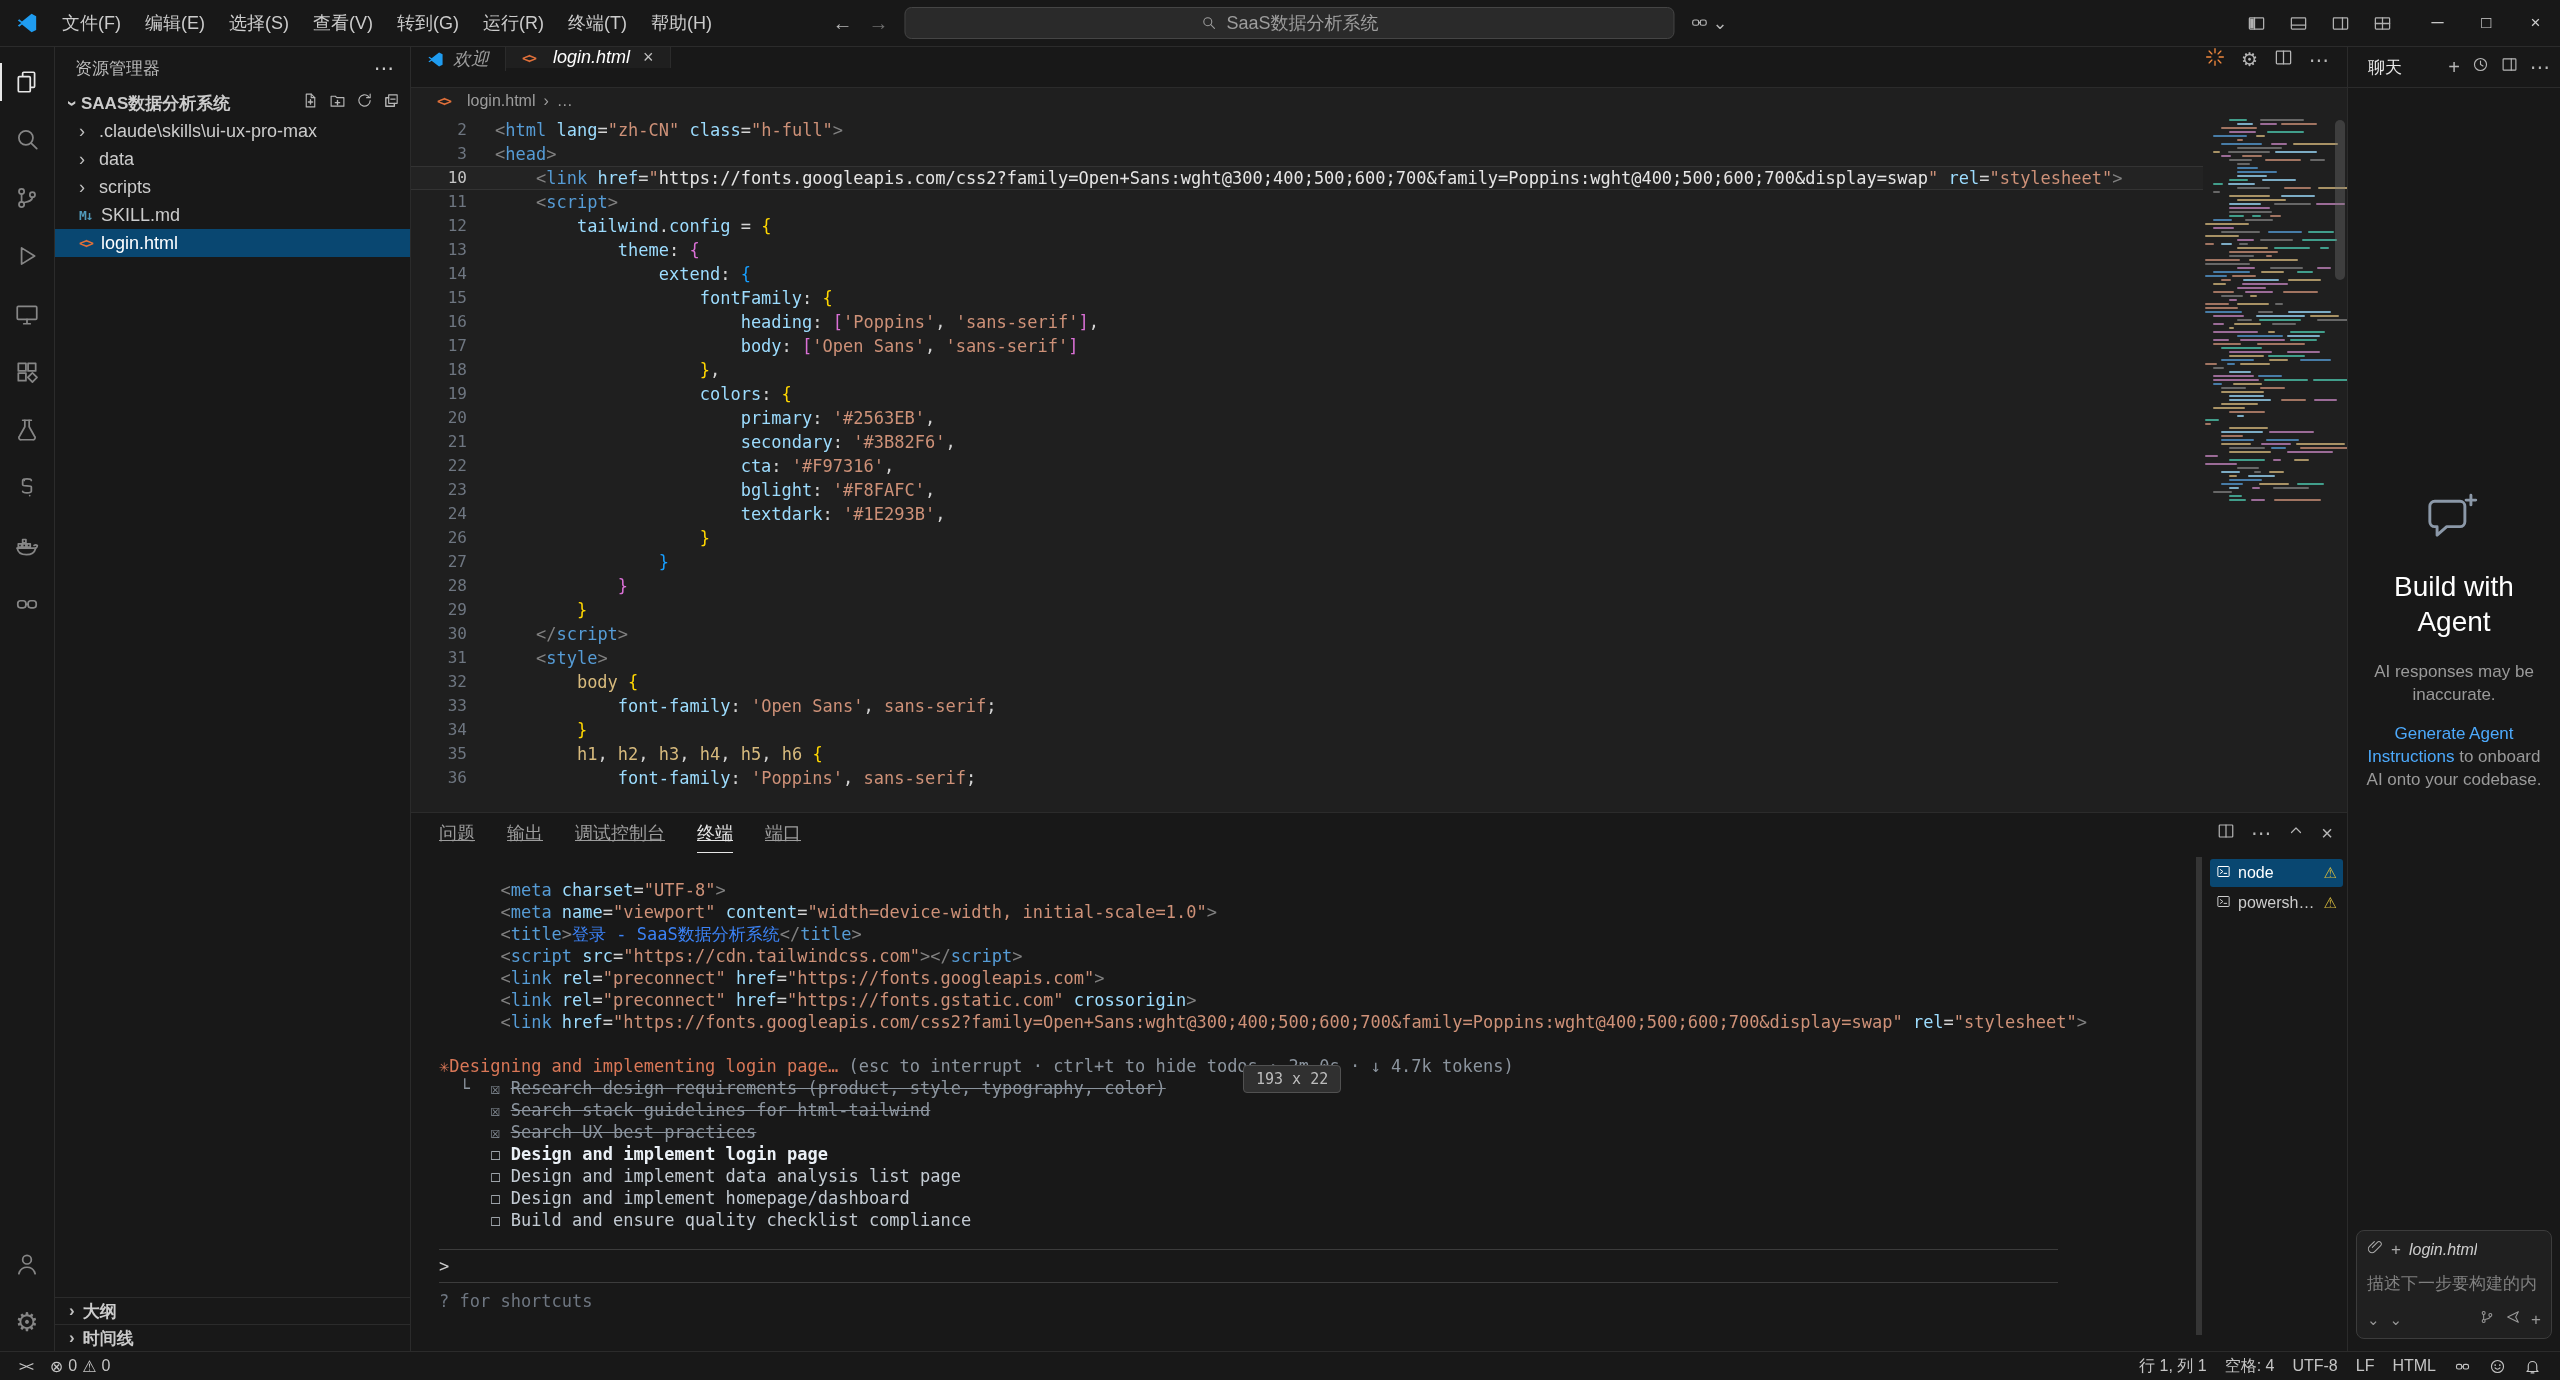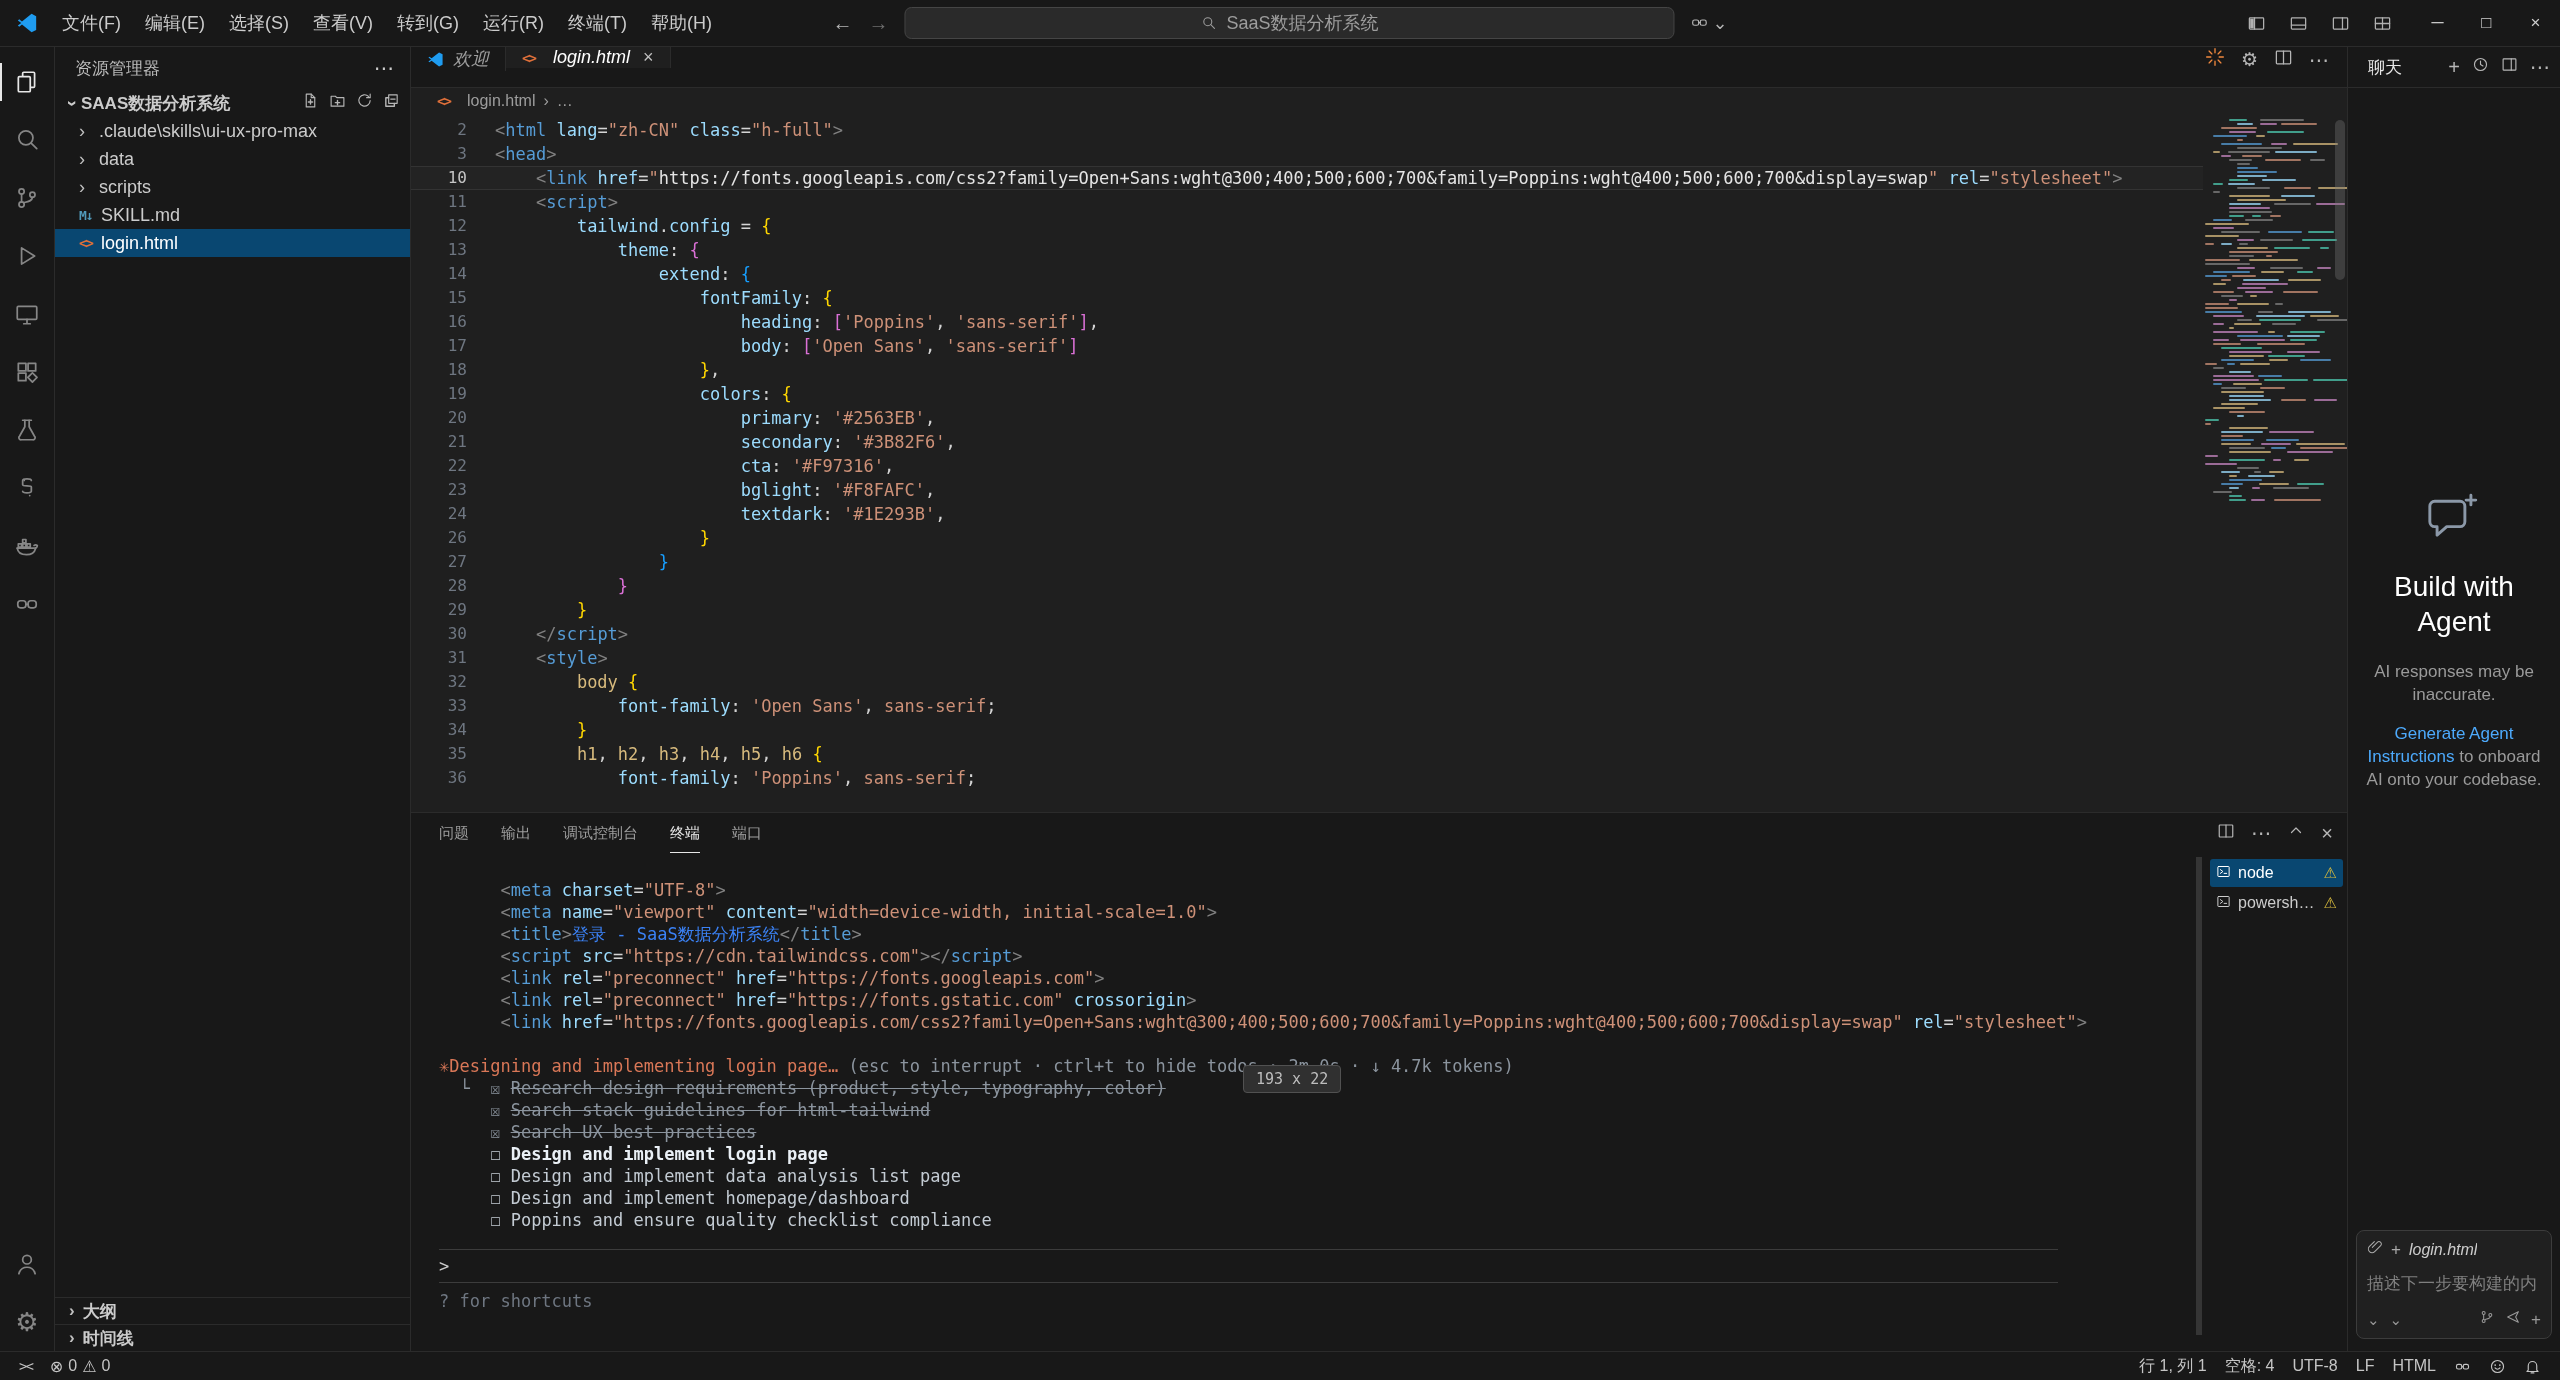--- a/index.html
+++ b/index.html
@@ -74,21 +74,21 @@
 
   
   .tk-pun{color:#808080}.tk-tag{color:#569cd6}.tk-attr{color:#9cdcfe}.tk-str{color:#ce9178}
   .tk-link{color:#e5e5e5;}.tk-op{color:#d4d4d4}
   .tk-b1{color:#ffd700}.tk-b2{color:#da70d6}.tk-b3{color:#179fff}.tk-sel{color:#d7ba7d}
   .tk-t{color:#3b82f6}.tk-tdim{color:#8b949e}.tk-star{color:#d97757}.tk-task{color:#d97757}
 
   
   .panel{flex:1;border-top:1px solid #2b2b2b;background:#181818;display:flex;flex-direction:column;min-height:0;}
   .panel-tabs{flex:0 0 40px;display:flex;align-items:center;gap:32px;padding-left:28px;position:relative;}
-  .panel-tab{font-size:15px;color:#9d9d9d;height:40px;display:flex;align-items:center;}
+  .panel-tab{font-size:18px;color:#9d9d9d;height:40px;display:flex;align-items:center;text-decoration:underline;}
   .panel-tab.active{color:#e7e7e7;box-shadow:inset 0 -1px 0 #e7e7e7;}
   .panel-actions{position:absolute;right:14px;top:0;height:40px;display:flex;align-items:center;gap:16px;color:#b6b6b6;}
   .panel-body{flex:1;display:flex;min-height:0;position:relative;}
   .term-main{flex:1;padding:26px 0 0 28px;position:relative;overflow:hidden;font-family:"DejaVu Sans Mono",monospace;font-size:17px;}
   .term-line{height:22px;line-height:22px;white-space:pre;overflow:hidden;}
   .todo-header{margin-top:22px;}
   .todo-done{color:#8b949e;text-decoration:line-through;}
   .todo-current{color:#eaf0f6;font-weight:bold;}
   .todo-pending{color:#c3cbd3;}
   .todo-cb{color:#c3cbd3;}
@@ -832,21 +832,21 @@
                 <div class="term-line"><span class="tk-t">      </span><span class="tk-pun">&lt;</span><span class="tk-tag">link</span><span class="tk-attr"> rel</span><span class="tk-op">=</span><span class="tk-str">"preconnect"</span><span class="tk-attr"> href</span><span class="tk-op">=</span><span class="tk-str">"https://fonts.googleapis.com"</span><span class="tk-pun">&gt;</span></div>
                 <div class="term-line"><span class="tk-t">      </span><span class="tk-pun">&lt;</span><span class="tk-tag">link</span><span class="tk-attr"> rel</span><span class="tk-op">=</span><span class="tk-str">"preconnect"</span><span class="tk-attr"> href</span><span class="tk-op">=</span><span class="tk-str">"https://fonts.gstatic.com"</span><span class="tk-attr"> crossorigin</span><span class="tk-pun">&gt;</span></div>
                 <div class="term-line"><span class="tk-t">      </span><span class="tk-pun">&lt;</span><span class="tk-tag">link</span><span class="tk-attr"> href</span><span class="tk-op">=</span><span class="tk-str">"https://fonts.googleapis.com/css2?family=Open+Sans:wght@300;400;500;600;700&amp;family=Poppins:wght@400;500;600;700&amp;display=swap"</span><span class="tk-attr"> rel</span><span class="tk-op">=</span><span class="tk-str">"stylesheet"</span><span class="tk-pun">&gt;</span></div>
                 <div class="term-line todo-header"><span class="tk-star">✳</span><span class="tk-task">Designing and implementing login page…</span><span class="tk-t"> </span><span class="tk-tdim">(esc to interrupt · ctrl+t to hide todos · 2m 0s · ↓ 4.7k tokens)</span></div>
                 <div class="term-line"><span class="tk-tdim">  └  </span><span class="tk-tdim">☒ </span><span class="todo-done">Research design requirements (product, style, typography, color)</span></div>
                 <div class="term-line"><span class="tk-tdim">     </span><span class="tk-tdim">☒ </span><span class="todo-done">Search stack guidelines for html-tailwind</span></div>
                 <div class="term-line"><span class="tk-tdim">     </span><span class="tk-tdim">☒ </span><span class="todo-done">Search UX best practices</span></div>
                 <div class="term-line"><span class="tk-tdim">     </span><span class="todo-cb">☐ </span><span class="todo-current">Design and implement login page</span></div>
                 <div class="term-line"><span class="tk-tdim">     </span><span class="todo-cb">☐ </span><span class="todo-pending">Design and implement data analysis list page</span></div>
                 <div class="term-line"><span class="tk-tdim">     </span><span class="todo-cb">☐ </span><span class="todo-pending">Design and implement homepage/dashboard</span></div>
-                <div class="term-line"><span class="tk-tdim">     </span><span class="todo-cb">☐ </span><span class="todo-pending">Poppins and ensure quality checklist compliance</span></div>
+                <div class="term-line"><span class="tk-tdim">     </span><span class="todo-cb">☐ </span><span class="todo-pending">Build and ensure quality checklist compliance</span></div>
               </div>
             <div class="prompt-box">
               <span>&gt;</span>
             </div>
             <div class="term-hint">  ? for shortcuts</div>
             <div class="size-overlay">193 x 22</div>
           </div>
           <div class="term-scrollbar">
               <div class="term-thumb"></div>
             </div>

